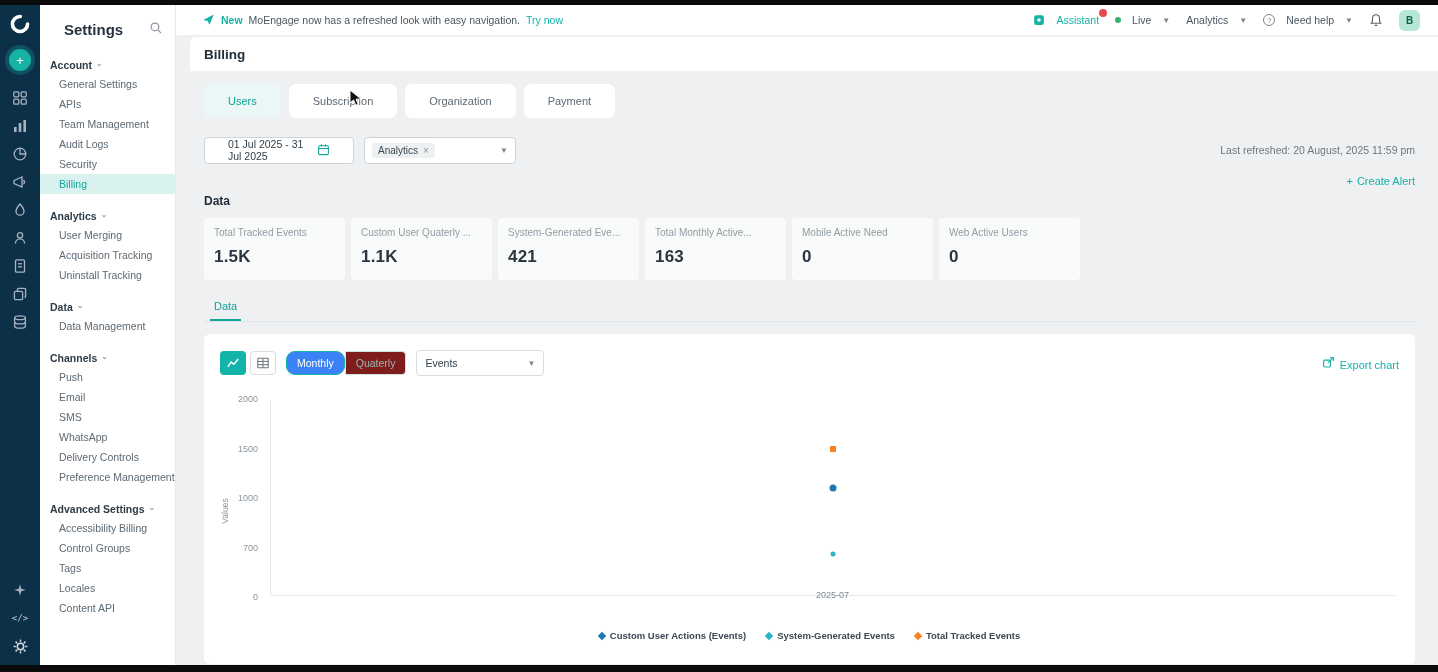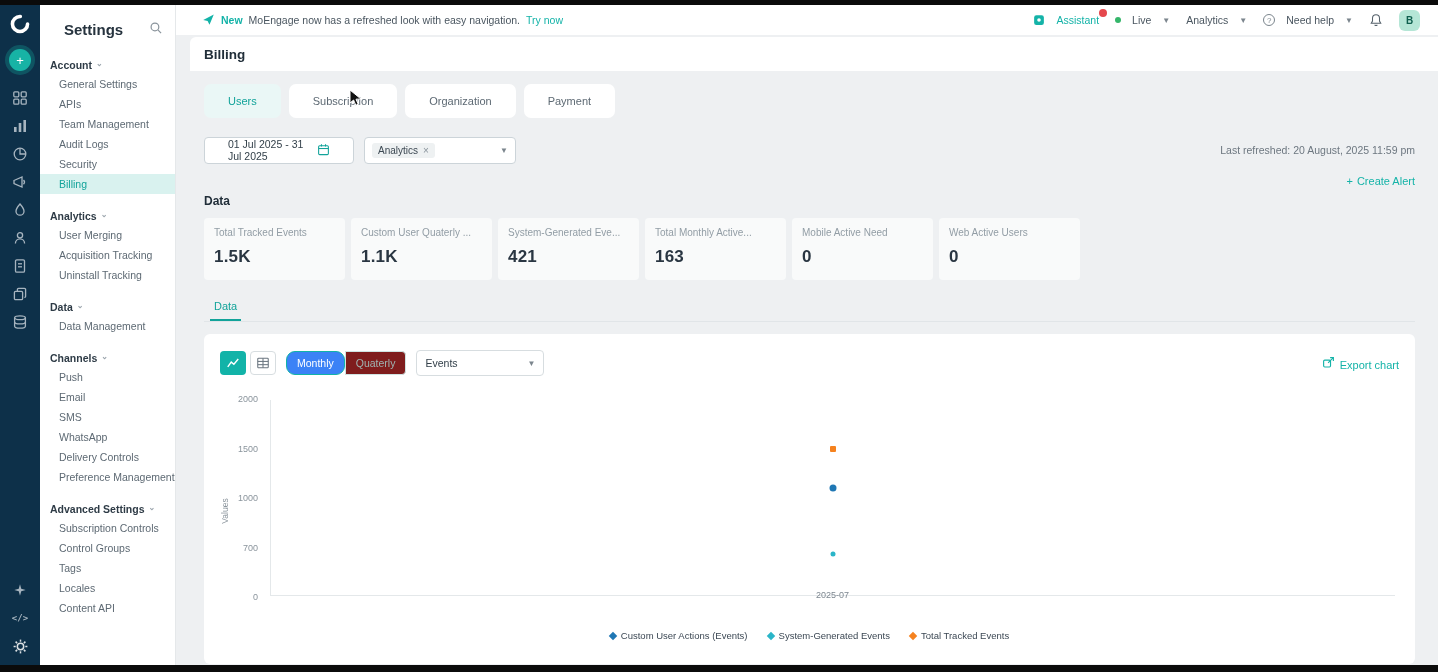--- a/index.html
+++ b/index.html
@@ -88,21 +88,21 @@
   .export-link { margin-left:auto; color:#14b3a8; font-size:11px; display:flex; align-items:flex-end; gap:5px; cursor:pointer; }
 
   .chart-area { position:relative; height:226px; margin-top:22px; }
   .ylabel { position:absolute; left:-8px; top:50%; transform:translateY(-50%) rotate(-90deg); font-size:8.5px; color:#8a949c; }
   .yticks { position:absolute; left:8px; top:0; bottom:28px; width:34px; }
   .ytick { position:absolute; right:4px; font-size:9px; color:#8a949c; }
   .plot { position:absolute; left:50px; right:4px; top:2px; bottom:28px; border-left:1px solid #e4e8ea; border-bottom:1px solid #e4e8ea; }
   .pt { position:absolute; transform:translate(-50%,-50%); }
   .xtick { position:absolute; left:50px; right:4px; bottom:24px; text-align:center; font-size:9px; color:#7d8790; }
   .legend { display:flex; justify-content:center; gap:20px; margin-top:6px; }
-  .legend-item { display:flex; align-items:center; gap:5px; font-size:9.5px; color:#3c4854; cursor:pointer; }
+  .legend-item { display:flex; align-items:center; gap:5px; font-size:9.5px; color:#3c4854; cursor:pointer;font-weight:bold; }
   .legend-marker { width:6px; height:6px; transform:rotate(45deg); }
 
   .cursor { position:absolute; left:349px; top:89px; z-index:99; pointer-events:none; }
 </style>
 </head>
 <body>
 
 <div class="screen">
   <div class="strip-top"></div>
   <div class="strip-bottom"></div>
@@ -245,21 +245,21 @@
           <div class="side-item">SMS</div>
           <div class="side-item">WhatsApp</div>
           <div class="side-item">Delivery Controls</div>
           <div class="side-item">Preference Management</div>
         </div>
         <div class="side-section">
           <div class="side-head">
             <span>Advanced Settings</span>
             <span class="side-caret">⌄</span>
           </div>
-          <div class="side-item">Subscription Controls</div>
+          <div class="side-item">Accessibility Billing</div>
           <div class="side-item">Control Groups</div>
           <div class="side-item">Tags</div>
           <div class="side-item">Locales</div>
           <div class="side-item">Content API</div>
         </div>
       </div>
   </div>
 
   <div class="main">
 

